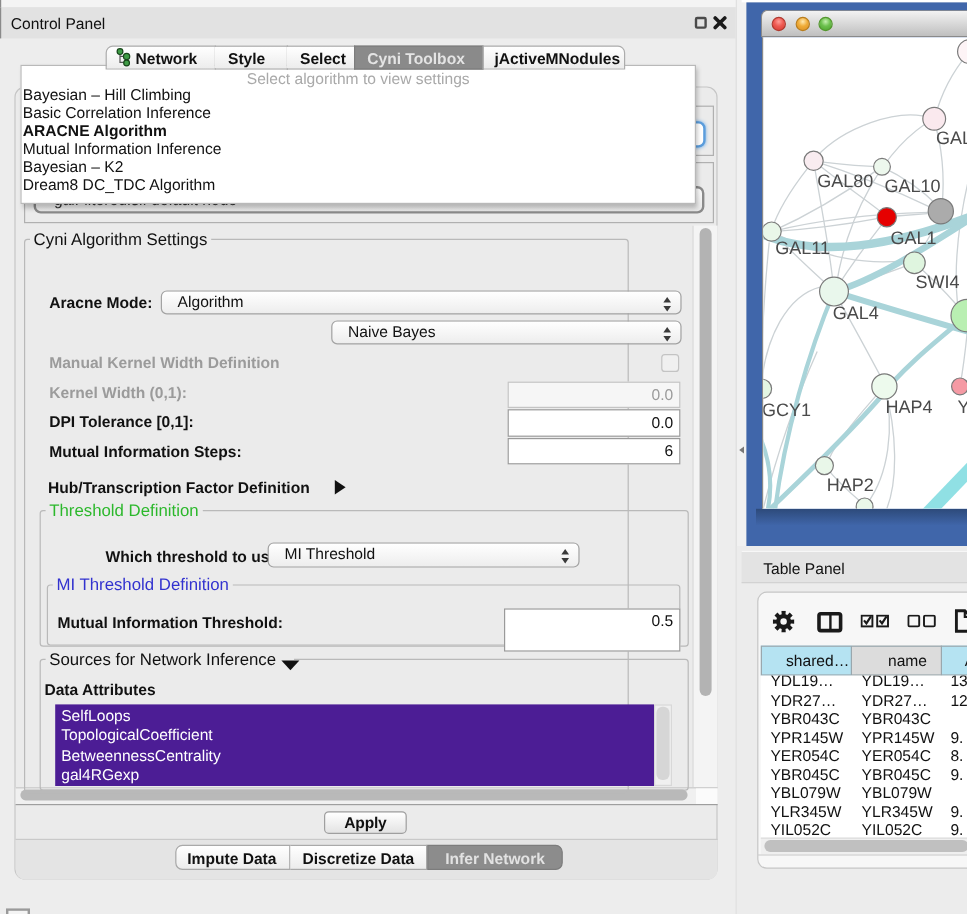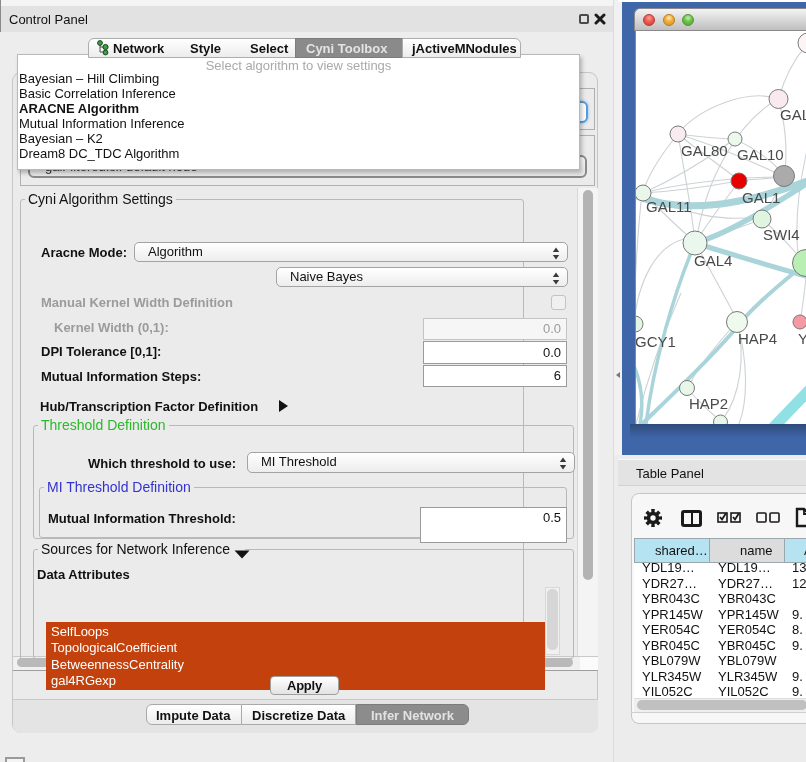--- a/index.html
+++ b/index.html
@@ -84,60 +84,60 @@
       <span class="tx">Naive Bayes</span>
       <svg width="8" height="13" viewBox="0 0 8 13">
         <path d="M4 0.5 L7.2 5 L0.8 5 Z" fill="#3a3a3a"></path>
         <path d="M4 12.5 L7.2 8 L0.8 8 Z" fill="#3a3a3a"></path>
       </svg>
     </div>
 
 <div class="abs lbl" style="left:41px;top:295px;color:#9b9b9b;">Manual Kernel Width Definition</div>
 <div class="abs" style="left:551px;top:295px;width:15px;height:15px;border:1px solid #c3c3c3;border-radius:3px;background:#f0f0f0;"></div>
 
-<div class="abs lbl" style="left:54px;top:320px;color:#9b9b9b;">Kernel Width (0,1):</div>
+<div class="abs lbl" style="left:41px;top:320px;color:#9b9b9b;">Kernel Width (0,1):</div>
 <div class="fld" style="left:423px;top:318px;width:144px;height:22px;line-height:20px;background:#f6f6f6;border-color:#c4c4c4;color:#9b9b9b;">0.0</div>
 
 <div class="abs lbl" style="left:41px;top:344px;">DPI Tolerance [0,1]:</div>
 <div class="fld" style="left:423px;top:341px;width:144px;height:23px;line-height:21px;">0.0</div>
 
 <div class="abs lbl" style="left:41px;top:369px;">Mutual Information Steps:</div>
 <div class="fld" style="left:423px;top:365px;width:144px;height:22px;line-height:20px;">6</div>
 
 <div class="abs lbl" style="left:40px;top:399px;">Hub/Transcription Factor Definition</div>
 <svg class="abs" style="left:276px;top:399px;" width="14" height="14" viewBox="0 0 14 14">
       <path d="M3 1 L12 7 L3 13 Z" fill="#111"></path>
     </svg>
 
 <div class="grp" style="left:33px;top:425px;width:541px;height:114px;">
       <span style="color:#2cb82c;">Threshold Definition</span>
     </div>
 <div class="abs lbl" style="left:88px;top:456px;">Which threshold to use:</div>
-<div class="combo" style="left:247px;top:452px;width:328px;height:21px;">
+<div class="combo" style="left:223px;top:452px;width:260px;height:21px;">
       <span class="tx">MI Threshold</span>
       <svg width="8" height="13" viewBox="0 0 8 13">
         <path d="M4 0.5 L7.2 5 L0.8 5 Z" fill="#3a3a3a"></path>
         <path d="M4 12.5 L7.2 8 L0.8 8 Z" fill="#3a3a3a"></path>
       </svg>
     </div>
 
 <div class="grp" style="left:39px;top:487px;width:528px;height:51px;">
       <span style="color:#3232cf;">MI Threshold Definition</span>
     </div>
 <div class="abs lbl" style="left:48px;top:511px;">Mutual Information Threshold:</div>
 <div class="fld" style="left:420px;top:507px;width:147px;height:36px;line-height:19px;">0.5</div>
 
 <div class="grp" style="left:33px;top:549px;width:541px;height:110px;">
       <span style="color:#111;">Sources for Network Inference&nbsp;&nbsp;&nbsp;</span>
     </div>
 <svg class="abs" style="left:234px;top:550px;z-index:3;" width="16" height="9" viewBox="0 0 16 9">
       <path d="M0.5 0.5 L15.5 0.5 L8 8.5 Z" fill="#111"></path>
     </svg>
 <div class="abs lbl" style="left:37px;top:567px;">Data Attributes</div>
-<div class="abs" style="left:46px;top:587px;width:499px;height:68px;background:#c2410c;color:#fff;overflow:hidden;margin-top:35px;">
+<div class="abs" style="left:46px;top:587px;width:499px;height:68px;background:#4c1d95;color:#fff;overflow:hidden;">
 <div style="padding:2px 0 0 5px;line-height:16.4px;">SelfLoops<br>TopologicalCoefficient<br>BetweennessCentrality<br>gal4RGexp</div>
 </div>
 <div class="abs" style="left:545px;top:587px;width:15px;height:68px;background:#f0f0f0;border:1px solid #d8d8d8;"></div>
 <div class="abs" style="left:547px;top:589px;width:11px;height:61px;background:#d6d6d6;border-radius:5px;"></div>
 
 <div class="abs" style="left:270px;top:676px;width:69px;height:19px;background:linear-gradient(#ffffff,#e3e3e3);border:1px solid #9f9f9f;border-radius:4px;text-align:center;"><span style="line-height:18px;font-weight:bold;letter-spacing:-0.2px;">Apply</span></div>
 
 <div class="abs" style="left:13px;top:699px;width:585px;height:1px;background:#c9c9c9;"></div>
 <div class="abs" style="left:13px;top:700px;width:585px;height:33px;background:#e4e4e4;border-radius:0 0 8px 8px;"></div>
 

